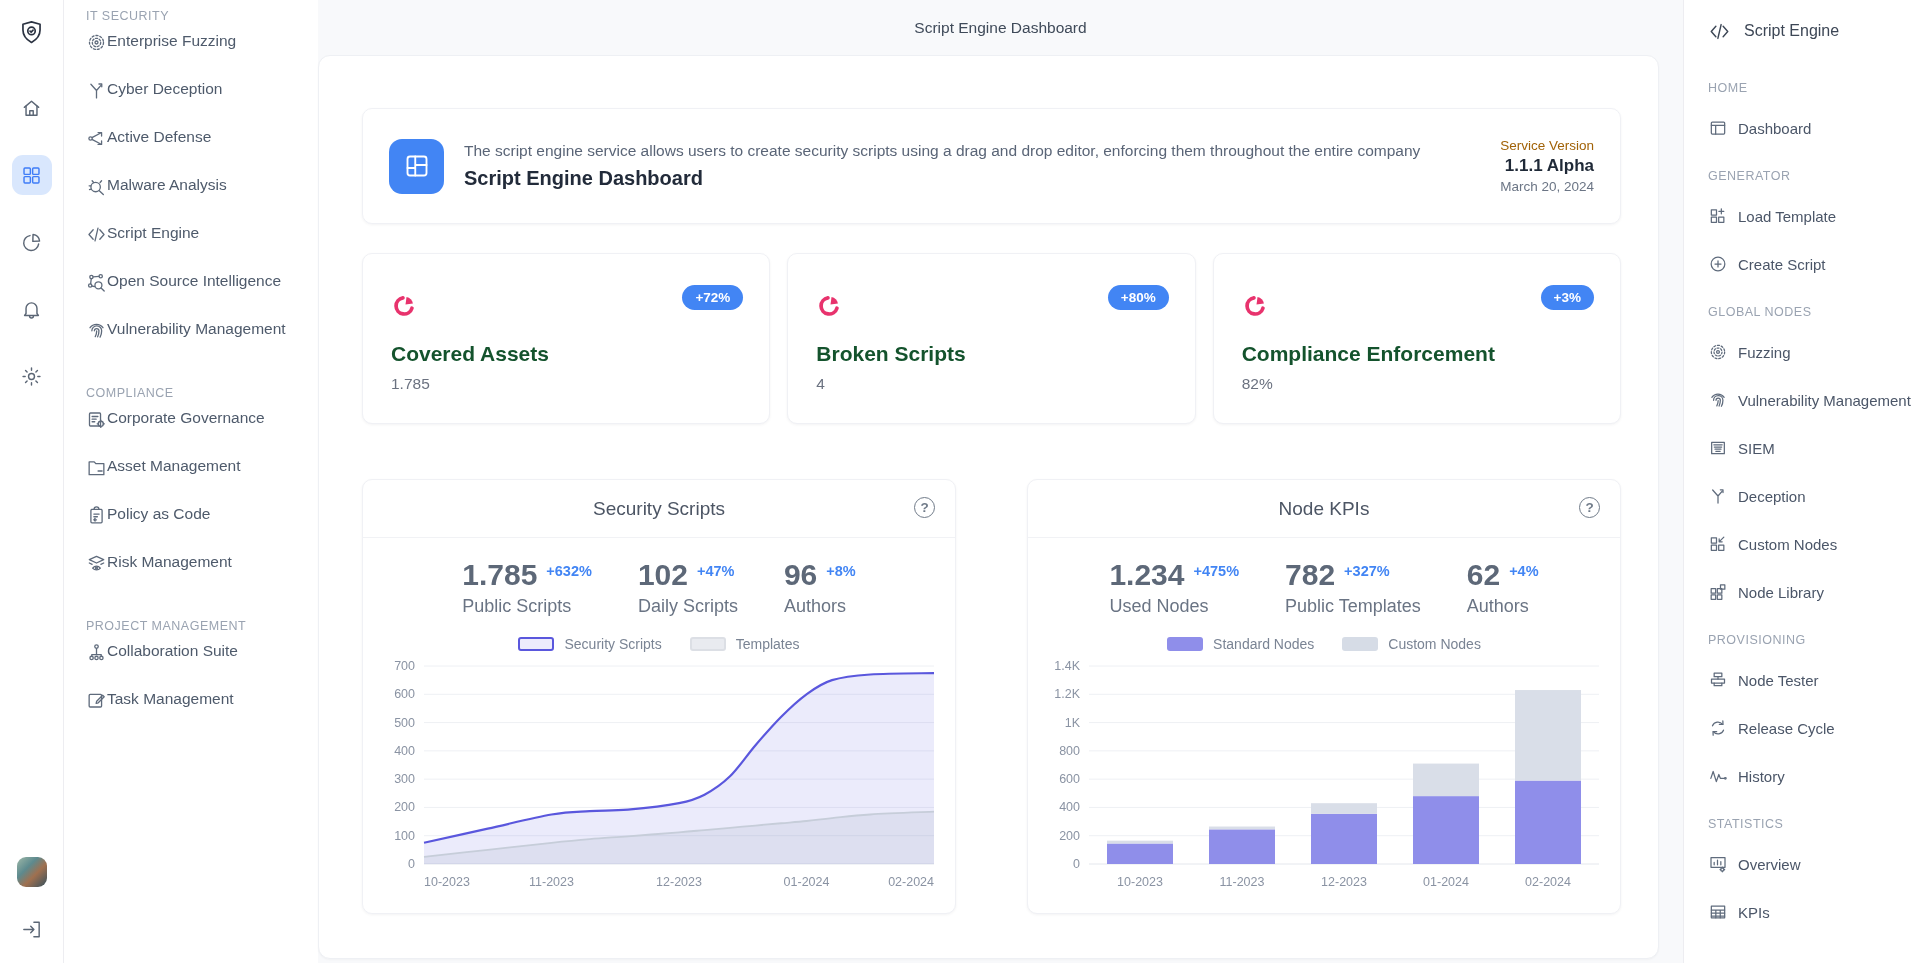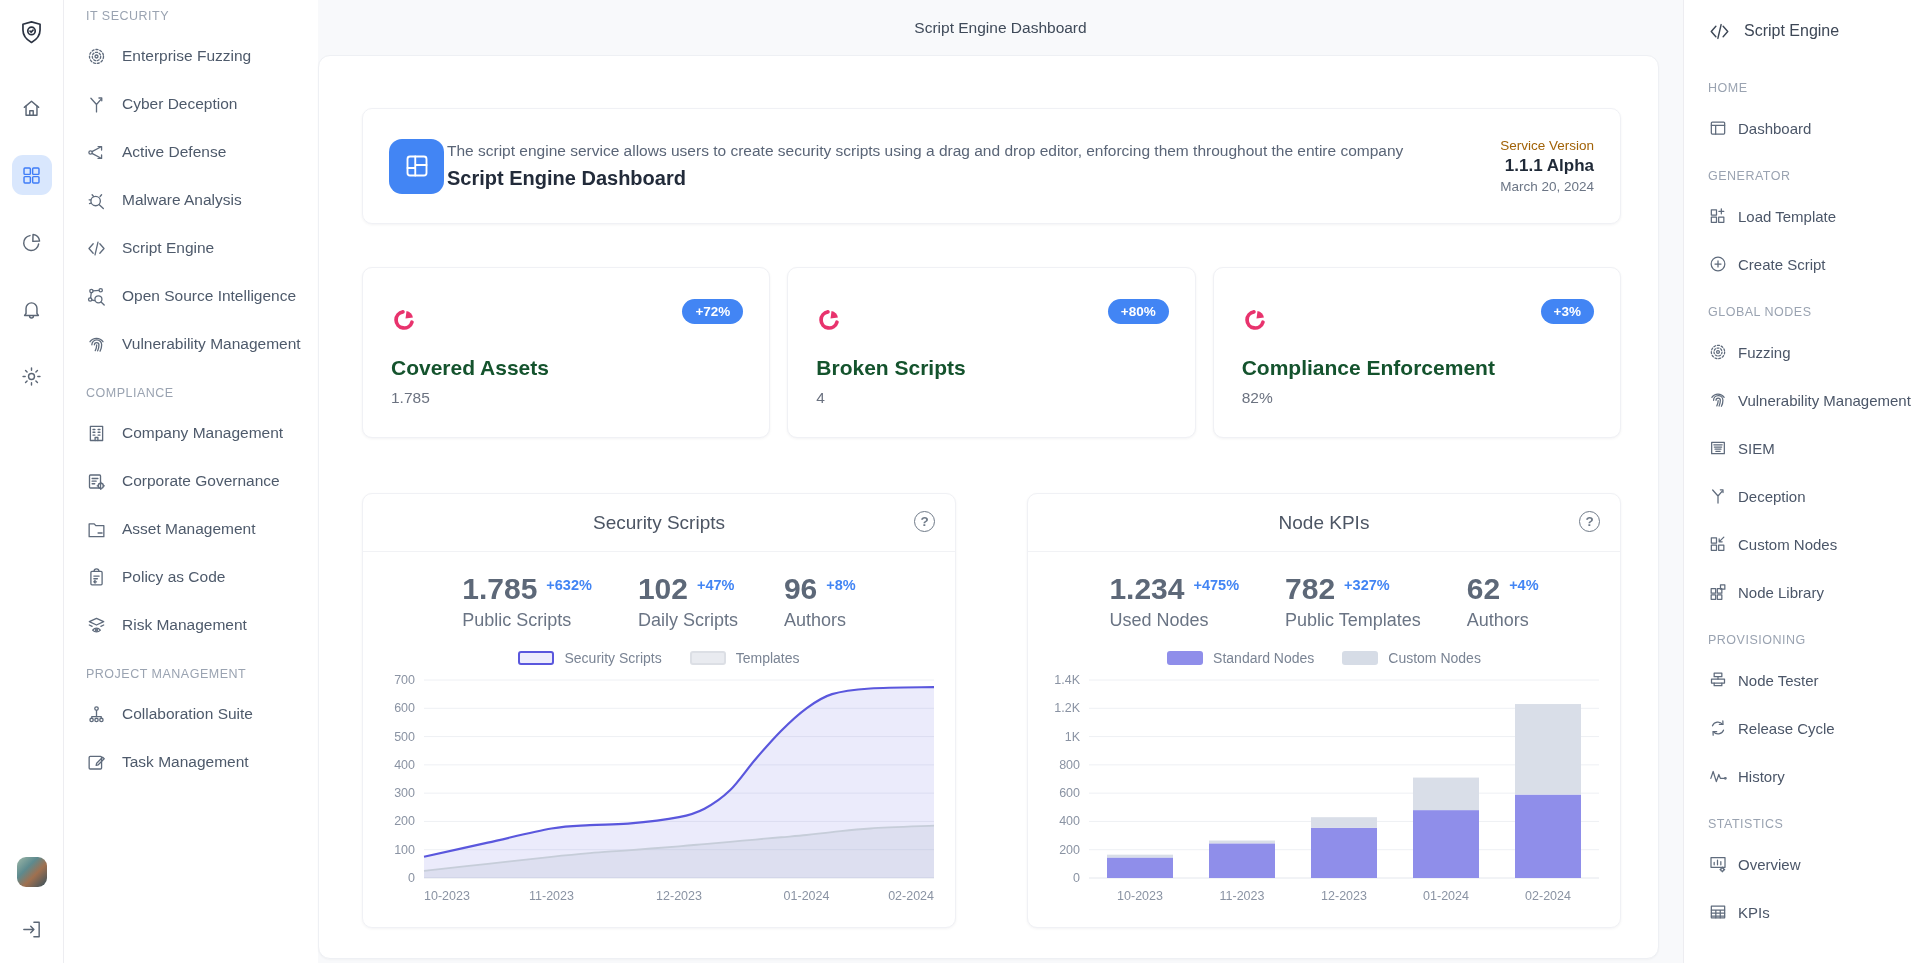--- a/index.html
+++ b/index.html
@@ -15,46 +15,46 @@
   .rail-icon.logo{color:#2b3342;margin-bottom:36px}
   .rail-icon.logo svg{width:27px;height:27px}
   .rail-icon.active{background:#d9e7fd;color:#3e7cf7}
   .rail-spacer{margin-top:auto}
   .avatar{width:30px;height:30px;border-radius:9px;margin-bottom:22px;cursor:pointer;
           background:linear-gradient(135deg,#9fb8a8 0%,#5d8a8e 35%,#a0704f 60%,#33505e 100%);}
   
   .sidebar{width:254px;flex:none;box-sizing:border-box;overflow:hidden;background:#fff}
   .section-title{padding:9px 12px 9px 22px;font-size:12.5px;letter-spacing:.04em;color:#9aa3b1;}
   .side-section{margin-bottom:9px}
-  .side-item{display:flex;align-items:center;gap:15px;height:48px;padding:0 8px 0 22px;
+  .side-item{display:flex;height:48px;padding:0 8px 0 22px;
              font-size:15.5px;color:#4e5a6b;cursor:pointer;white-space:nowrap;}
   .side-item svg{width:21px;height:21px;color:#5f6b7c;flex:none}
   
   .main{flex:1;min-width:0;background:#f8f9fb;display:flex;flex-direction:column;}
   .topbar{height:55px;flex:none;display:flex;align-items:center;justify-content:center;
           font-size:15.5px;color:#3f4a59;}
   .container{flex:1;background:#fff;border:1px solid #eef0f4;border-radius:12px;
              margin:0 24px 4px 0;padding:52px 37px 0 43px;box-sizing:border-box;
              box-shadow:0 1px 2px rgba(16,24,40,.03);overflow:hidden;}
   .card{background:#fff;border:1px solid #f0f1f5;border-radius:10px;
         box-shadow:0 1px 3px rgba(16,24,40,.05);box-sizing:border-box;}
   
   .header-card{height:116px;display:flex;align-items:center;padding:0 26px;}
   .hc-icon{width:55px;height:55px;border-radius:13px;background:#4285F4;color:#fff;flex:none;
            display:flex;align-items:center;justify-content:center;}
   .hc-icon svg{width:30px;height:30px}
-  .hc-text{margin-left:3px;flex:1;min-width:0}
+  .hc-text{margin-left:20px;flex:1;min-width:0}
   .hc-desc{font-size:15.5px;color:#5a6577}
   .hc-title{font-size:20px;font-weight:700;color:#222b3a;margin-top:7px}
   .hc-right{text-align:right;flex:none}
   .hc-service{font-size:13.5px;color:#a16207}
   .hc-version{font-size:17px;font-weight:700;color:#1f2937;margin:3px 0}
   .hc-date{font-size:13.5px;color:#6b7585}
   
-  .stats-row{display:flex;gap:17px;margin-top:43px}
+  .stats-row{display:flex;gap:17px;margin-top:29px}
   .stat-card{flex:1;height:171px;position:relative;padding:38px 28px 0;}
   .stat-card .pie{width:27px;height:27px}
   .badge{position:absolute;top:31px;right:26px;background:#4285F4;color:#fff;font-size:13.5px;
          font-weight:700;padding:5px 13px;border-radius:999px;cursor:default;}
   .stat-title{font-size:21px;font-weight:700;color:#14532d;margin-top:23px}
   .stat-value{font-size:15.5px;color:#6b7280;margin-top:9px}
   
   .charts-row{display:flex;justify-content:space-between;margin-top:55px}
   .chart-card{width:594px;height:435px;display:flex;flex-direction:column;}
   .chart-head{height:57px;flex:none;position:relative;display:flex;align-items:center;justify-content:center;
@@ -199,27 +199,20 @@
           <path d="M9.6 12.4a2.6 2.6 0 0 1 5.2 0c0 2.6-.5 4.9-1.5 6.8"></path>
           <path d="M12.2 12.6c0 2.4-.6 4.6-1.6 6.4"></path>
         </svg>
         <span>Vulnerability Management</span>
       </div>
     </div>
     <div class="side-section">
       <div class="section-title">COMPLIANCE</div>
       <div class="side-item">
         <svg viewBox="0 0 24 24" fill="none" stroke="currentColor" stroke-width="1.5" stroke-linecap="round" stroke-linejoin="round">
-          <rect x="5" y="3.8" width="14" height="16.2"></rect>
-          <path d="M8 7.4h2.2M8 10.6h2.2M8 13.8h2.2M13.8 7.4H16M13.8 10.6H16M13.8 13.8H16M10.4 20v-3.4h3.2V20"></path>
-        </svg>
-        <span>Company Management</span>
-      </div>
-      <div class="side-item">
-        <svg viewBox="0 0 24 24" fill="none" stroke="currentColor" stroke-width="1.5" stroke-linecap="round" stroke-linejoin="round">
           <rect x="4" y="4.6" width="12.6" height="14.8" rx="1"></rect>
           <path d="M7 8.6h6.6M7 11.6h4.6M7 14.6h3"></path>
           <circle cx="16.9" cy="16.9" r="2.9"></circle>
           <path d="M16.9 12.8v1.2M16.9 19.8V21M12.8 16.9H14M19.8 16.9H21"></path>
         </svg>
         <span>Corporate Governance</span>
       </div>
       <div class="side-item">
         <svg viewBox="0 0 24 24" fill="none" stroke="currentColor" stroke-width="1.5" stroke-linecap="round" stroke-linejoin="round">
           <path d="M3.6 5.6h5.8l1.8 2h9.2v12.6H3.6z"></path>

